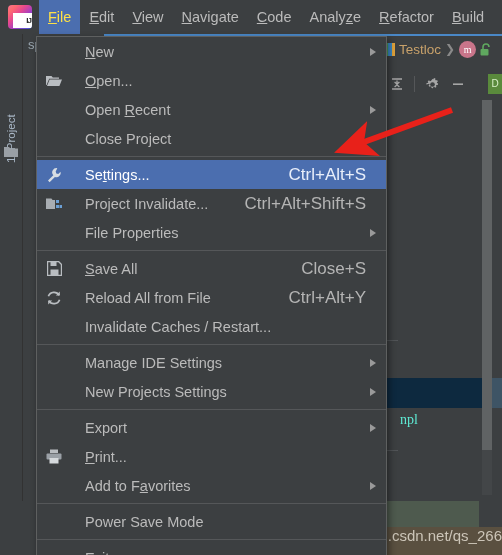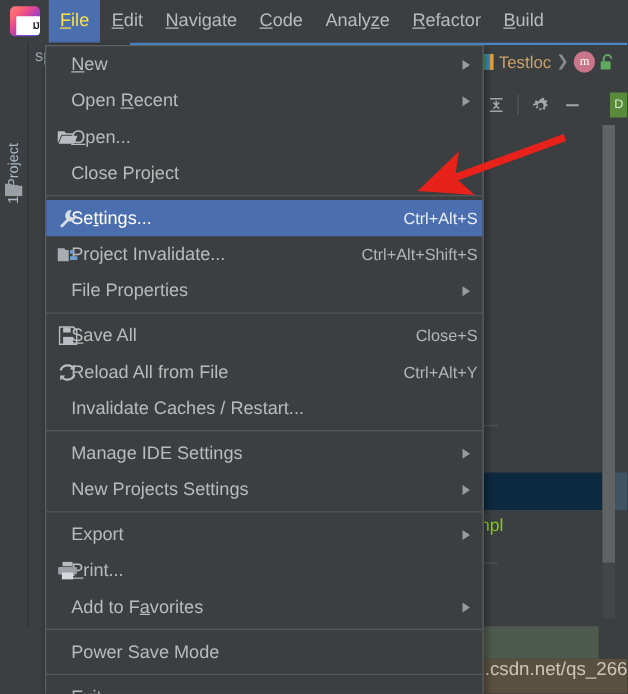--- a/index.html
+++ b/index.html
@@ -89,21 +89,21 @@
   .treepanel{
     position:absolute;left:384px;top:100px;width:118px;height:395px;background:#3c3f41;
   }
   .treepanel .selrow{
     position:absolute;left:0;top:278px;width:108px;height:30px;background:#0d293f;
   }
   .treepanel .selrow-edge{
     position:absolute;left:98px;top:278px;width:20px;height:30px;background:#3e5465;
   }
   .treepanel .snippet{
-    position:absolute;left:0px;top:312px;color:#84cc16;font-size:14px;white-space:nowrap;
+    position:absolute;left:16px;top:312px;color:#5eead4;font-size:14px;white-space:nowrap;font-family:Liberation Serif, serif;
   }
   .treepanel .vline{position:absolute;left:0px;top:0;width:1px;height:395px;background:#4a4d4f;}
   .treepanel .hline1{position:absolute;left:0px;top:240px;width:14px;height:1px;background:#515457;}
   .treepanel .hline2{position:absolute;left:0px;top:350px;width:14px;height:1px;background:#515457;}
   .scrollbar{
     position:absolute;left:482px;top:100px;width:10px;height:350px;background:#606364;
     border-radius:0px;
   }
   .scroll-track{
     position:absolute;left:482px;top:100px;width:10px;height:395px;background:#434648;
@@ -139,23 +139,23 @@
   }
   .mrow{
     position:relative;height:29px;display:flex;align-items:center;
     color:#bbbbbb;font-size:14.5px;cursor:default;
   }
   .mrow.sel{background:#4b6eaf;color:#ffffff;}
   .mrow .ic{
     position:absolute;left:8px;top:50%;transform:translateY(-50%);
     width:18px;height:18px;display:flex;align-items:center;justify-content:center;
   }
-  .mrow .lbl{margin-left:20px;white-space:nowrap;}
+  .mrow .lbl{margin-left:48px;white-space:nowrap;}
   .mrow .lbl u{text-decoration:underline;}
-  .mrow .acc{position:absolute;right:4px;color:#b4b4b4;font-size:13px;white-space:nowrap;}
+  .mrow .acc{position:absolute;right:20px;color:#b4b4b4;font-size:17px;white-space:nowrap;}
   .mrow.sel .acc{color:#e8eefa;}
   .mrow .arw{
     position:absolute;right:10px;width:0;height:0;
     border-top:4.5px solid transparent;border-bottom:4.5px solid transparent;
     border-left:6px solid #9a9a9a;
   }
   .msep{height:1px;background:#555759;margin:3px 0;}
 
   
   .svgic{display:block;}
@@ -258,45 +258,46 @@
   <div class="band-left-sep"></div>
   <div class="band-right-dark"></div>
   <div class="watermark">https://blog.csdn.net/qs_266</div>
 
   <div class="menubar">
     <div class="ij-logo">
       <div class="ij-mark">IJ</div>
     </div>
     <div class="mi active"><u>F</u>ile</div>
     <div class="mi"><u>E</u>dit</div>
+    <div class="mi"><u>V</u>iew</div>
     <div class="mi"><u>N</u>avigate</div>
     <div class="mi"><u>C</u>ode</div>
     <div class="mi">Analy<u>z</u>e</div>
     <div class="mi"><u>R</u>efactor</div>
     <div class="mi"><u>B</u>uild</div>
   </div>
 
   <div class="dropdown">
 
     <div class="mrow">
       <span class="lbl"><u>N</u>ew</span>
       <span class="arw"></span>
     </div>
     <div class="mrow">
-      <span class="lbl">Open <u>R</u>ecent</span>
-      <span class="arw"></span>
-    </div>
-    <div class="mrow">
       <span class="ic">
         <svg class="svgic" width="16" height="12" viewBox="0 0 16 12">
           <path d="M0 1h5.5l1.3 1.6H13v1.2H3.2L0.6 10H0z" fill="#b9bdc1"></path>
           <path d="M3.6 4.6H16L13.4 11H1z" fill="#b9bdc1"></path>
         </svg>
       </span>
       <span class="lbl"><u>O</u>pen...</span>
+    </div>
+    <div class="mrow">
+      <span class="lbl">Open <u>R</u>ecent</span>
+      <span class="arw"></span>
     </div>
     <div class="mrow">
       <span class="lbl">Close Project</span>
     </div>
 
     <div class="msep"></div>
 
     <div class="mrow sel">
       <span class="ic">
         <svg class="svgic" width="16" height="16" viewBox="0 0 16 16">

